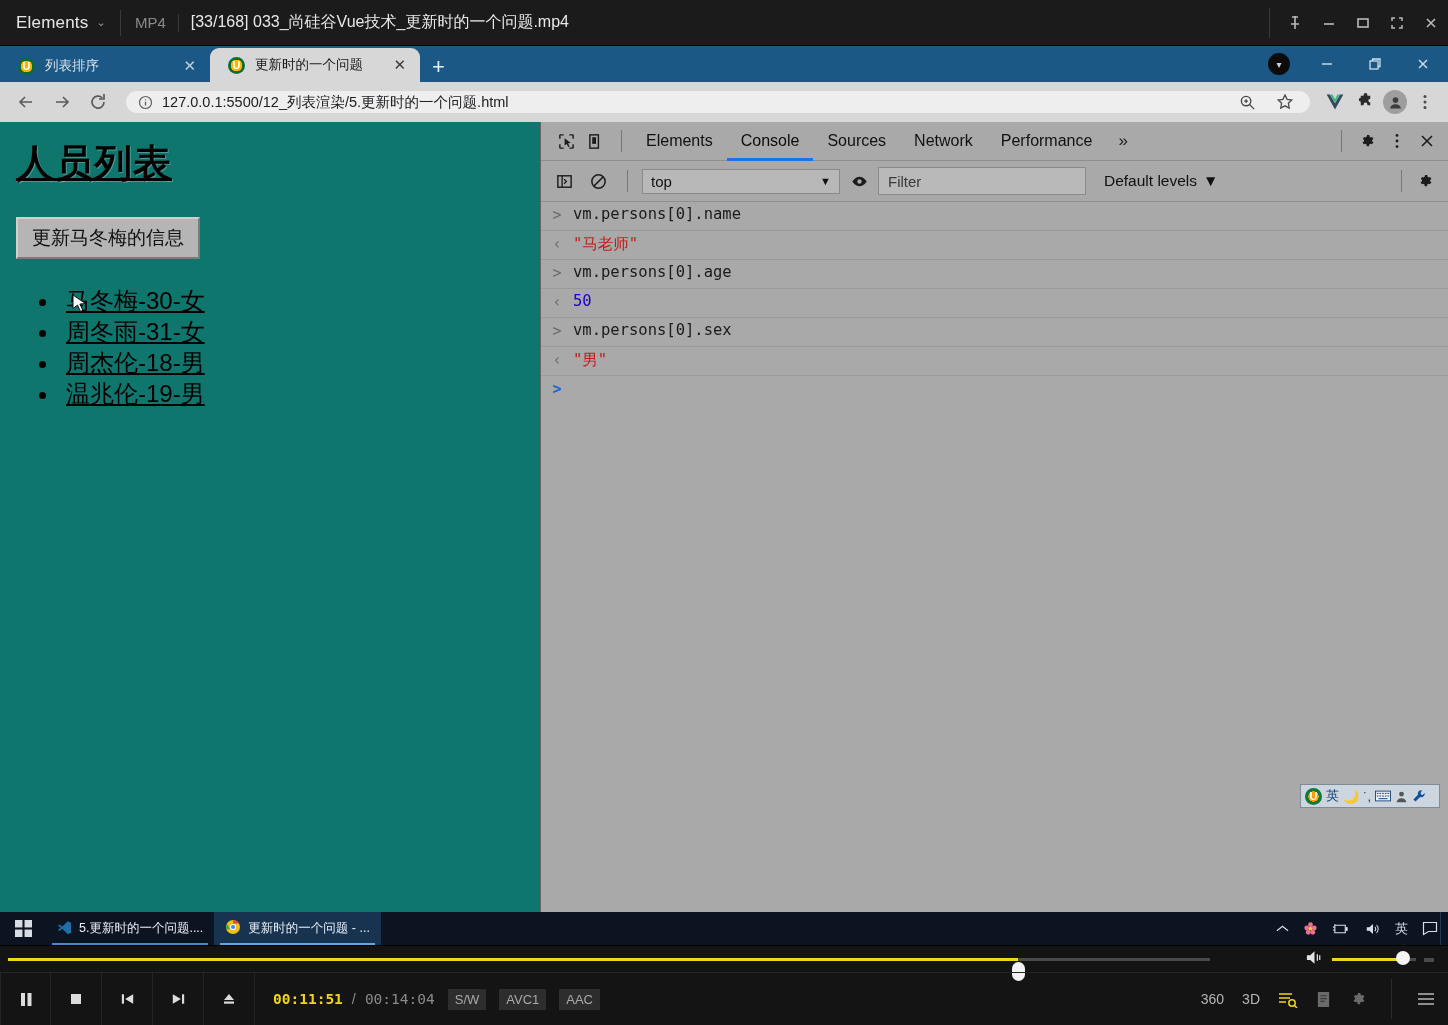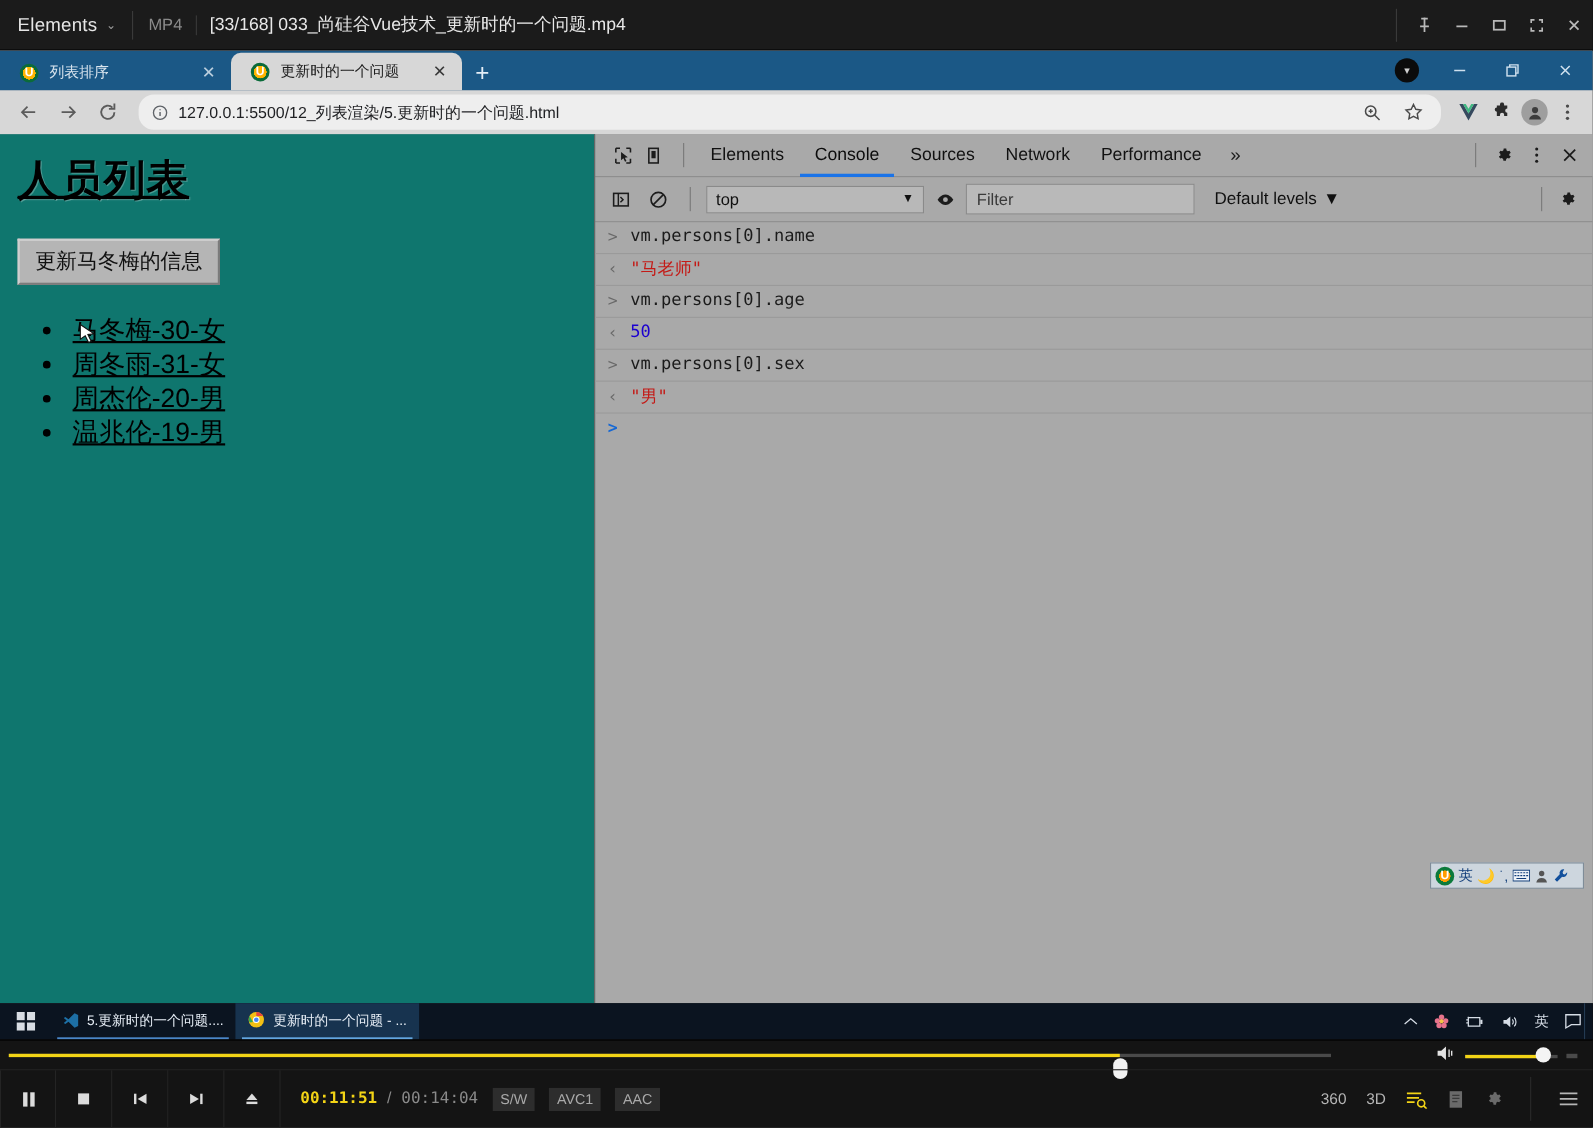--- a/index.html
+++ b/index.html
@@ -70,21 +70,21 @@
     width: 22px; height: 22px; border-radius: 50%; background: #0b0b0b;
     display:flex; align-items:center; justify-content:center; color:#cfcfcf; font-size: 10px;
     margin-right: 12px;
   }
 
   .chrome-toolbar {
     height: 40px; background: #d7d7d7; display: flex; align-items: center; padding: 0 10px; gap: 4px;
   }
   .nav-btn { width: 32px; height: 32px; display:flex;align-items:center;justify-content:center; color:#5b5b5b; }
   .omnibox {
-    flex: 1; height: 32px; background: #eeeeee; border-radius: 14px;
+    flex: 1; height: 22px; background: #eeeeee; border-radius: 14px;
     display: flex; align-items: center; padding: 0 12px; gap: 9px; margin: 0 8px;
   }
   .omni-icon { color: #5f6368; display:flex; align-items:center; }
   .omni-url { font-size: 14.5px; color: #202124; white-space: nowrap; overflow: hidden; }
   .omni-right { margin-left: auto; display:flex; align-items:center; gap: 12px; color: #5f6368; }
   .tb-icon { width: 26px; height: 26px; display:flex;align-items:center;justify-content:center; color:#4a4a4a; }
   .tb-avatar { width: 24px; height:24px; border-radius:50%; background:#9e9e9e; display:flex;align-items:center;justify-content:center;}
 
   
   .viewport { display: flex; height: 790px; background: #a9a9a9; }
@@ -369,21 +369,21 @@
     </div>
 
     <div class="viewport">
 
       <div class="webpage">
         <div class="wp-h1">人员列表</div>
         <button class="wp-btn">更新马冬梅的信息</button>
         <ul class="wp-list">
           <li>马冬梅-30-女</li>
           <li>周冬雨-31-女</li>
-          <li>周杰伦-20-男</li>
+          <li>周杰伦-18-男</li>
           <li>温兆伦-19-男</li>
         </ul>
         <span class="cursor">
           <svg width="16" height="21" viewBox="0 0 16 21">
               <path d="M1 1l12.5 8.5-5.6.6 3 6.2-2.4 1.1-3-6.2-4.5 3.2z" fill="#fff" stroke="#111" stroke-width="1"></path>
             </svg>
         </span>
       </div>
 
       <div class="devtools">

